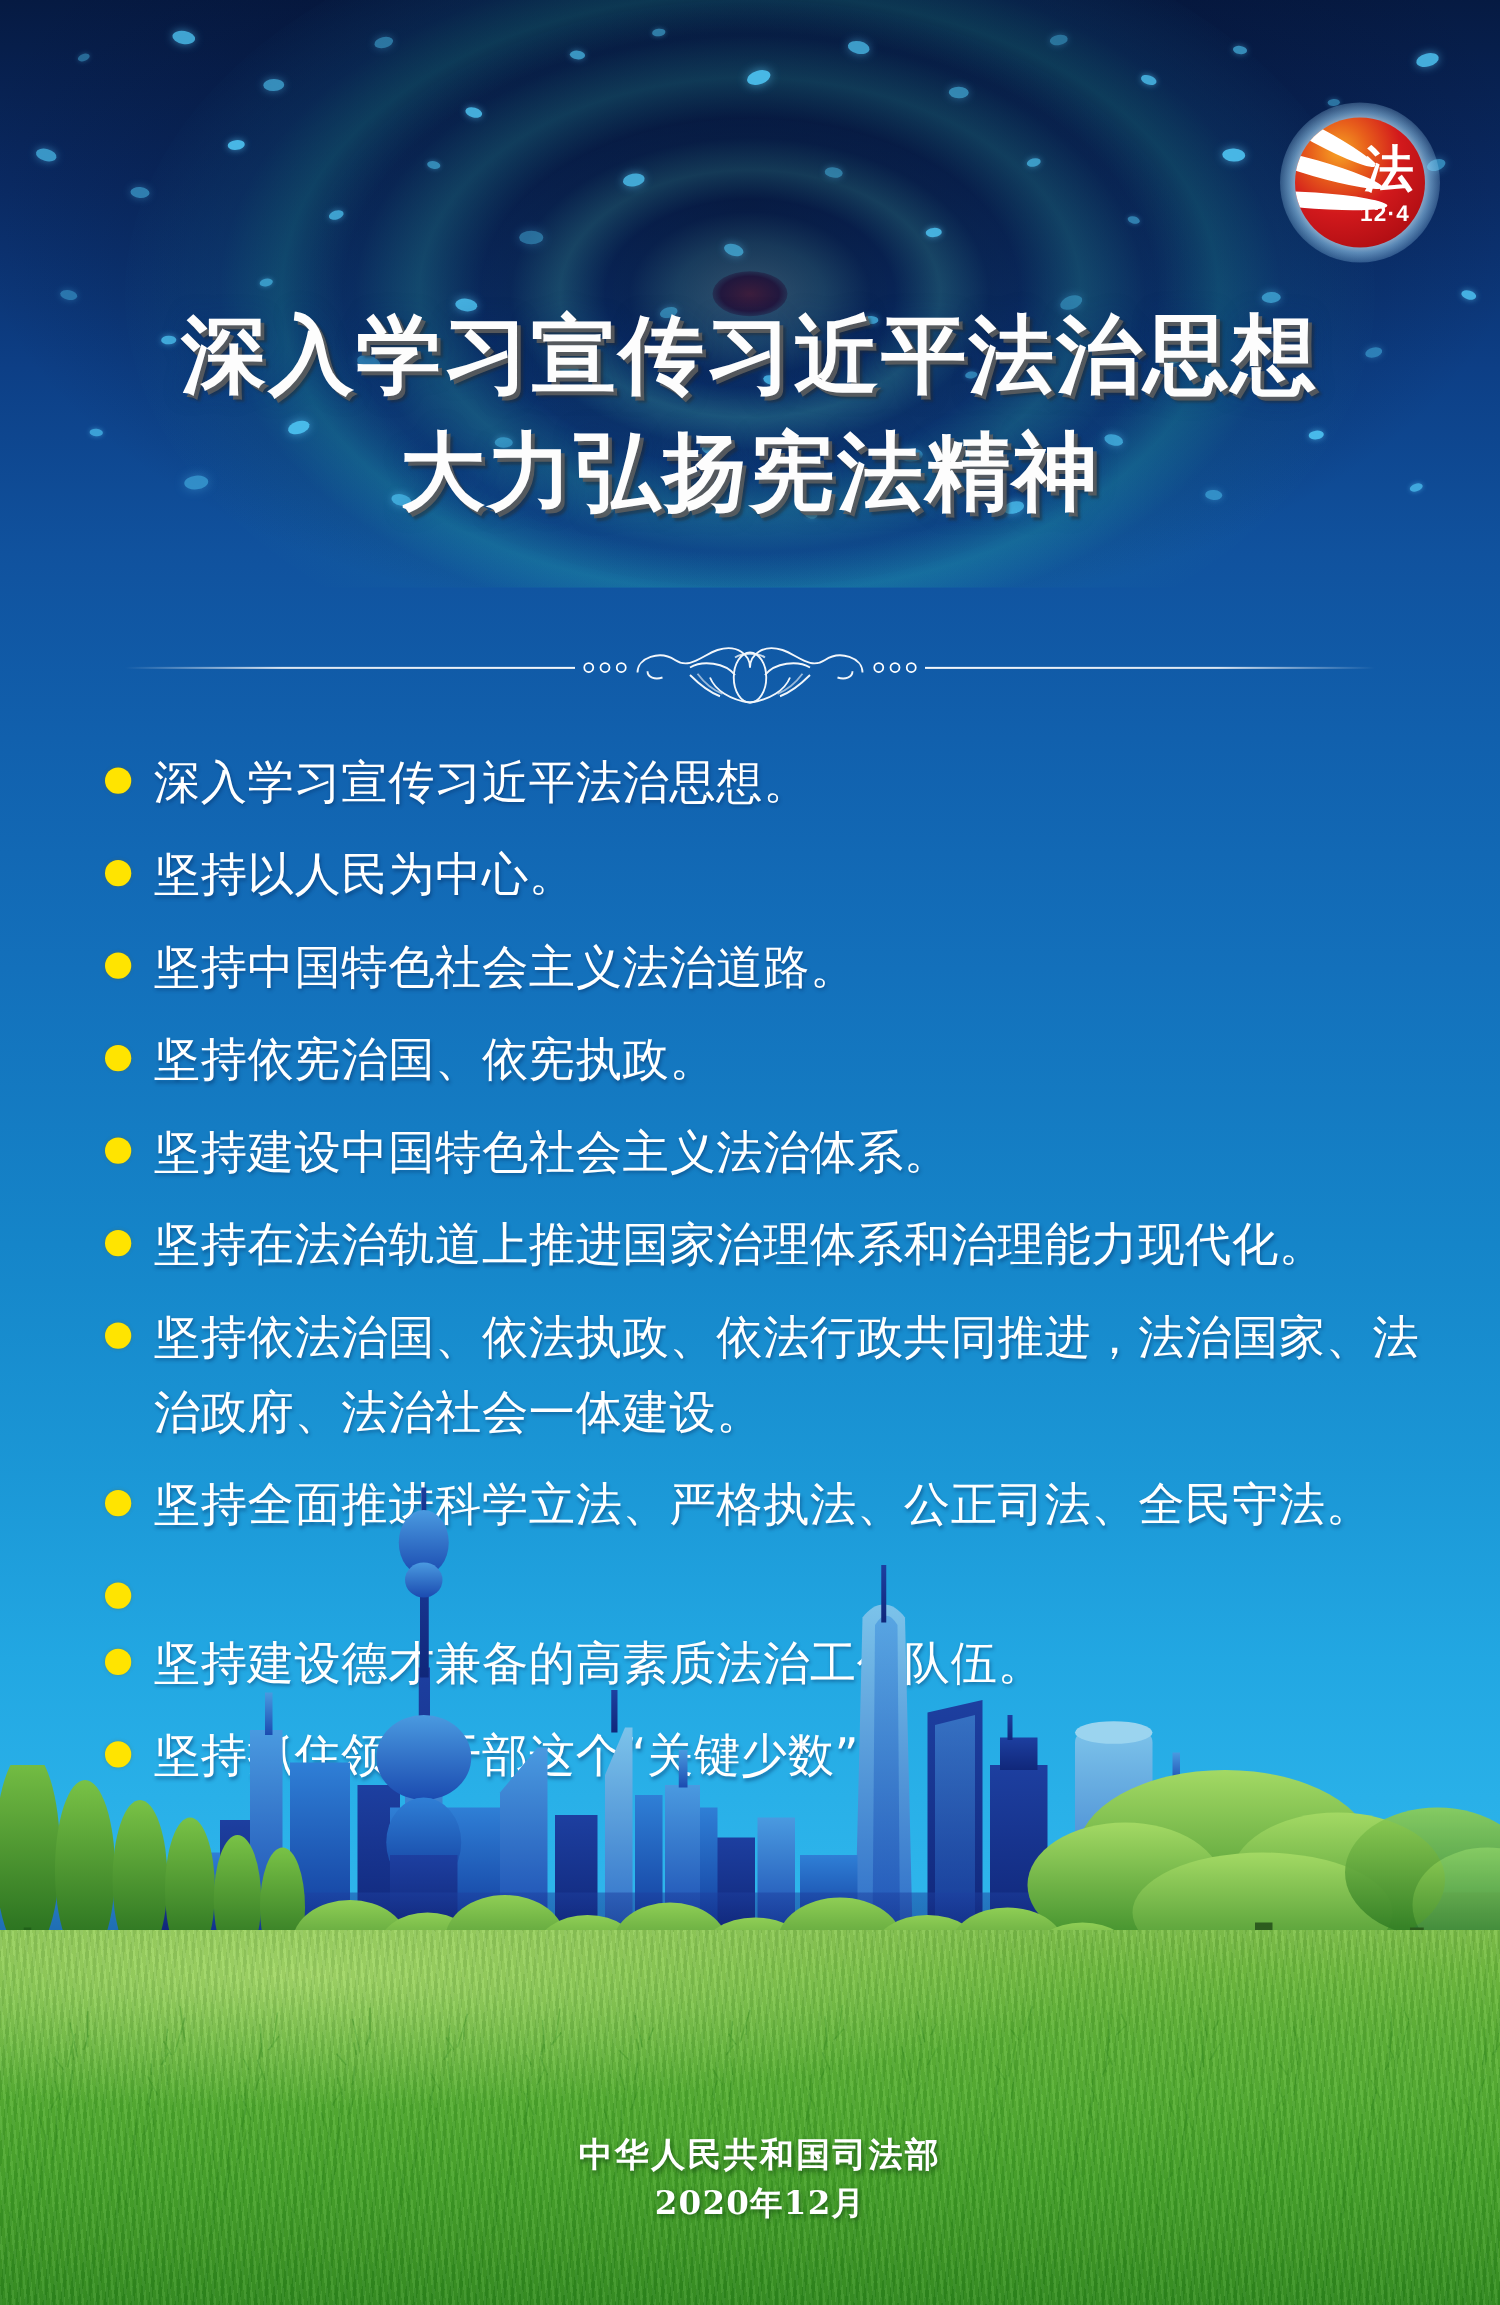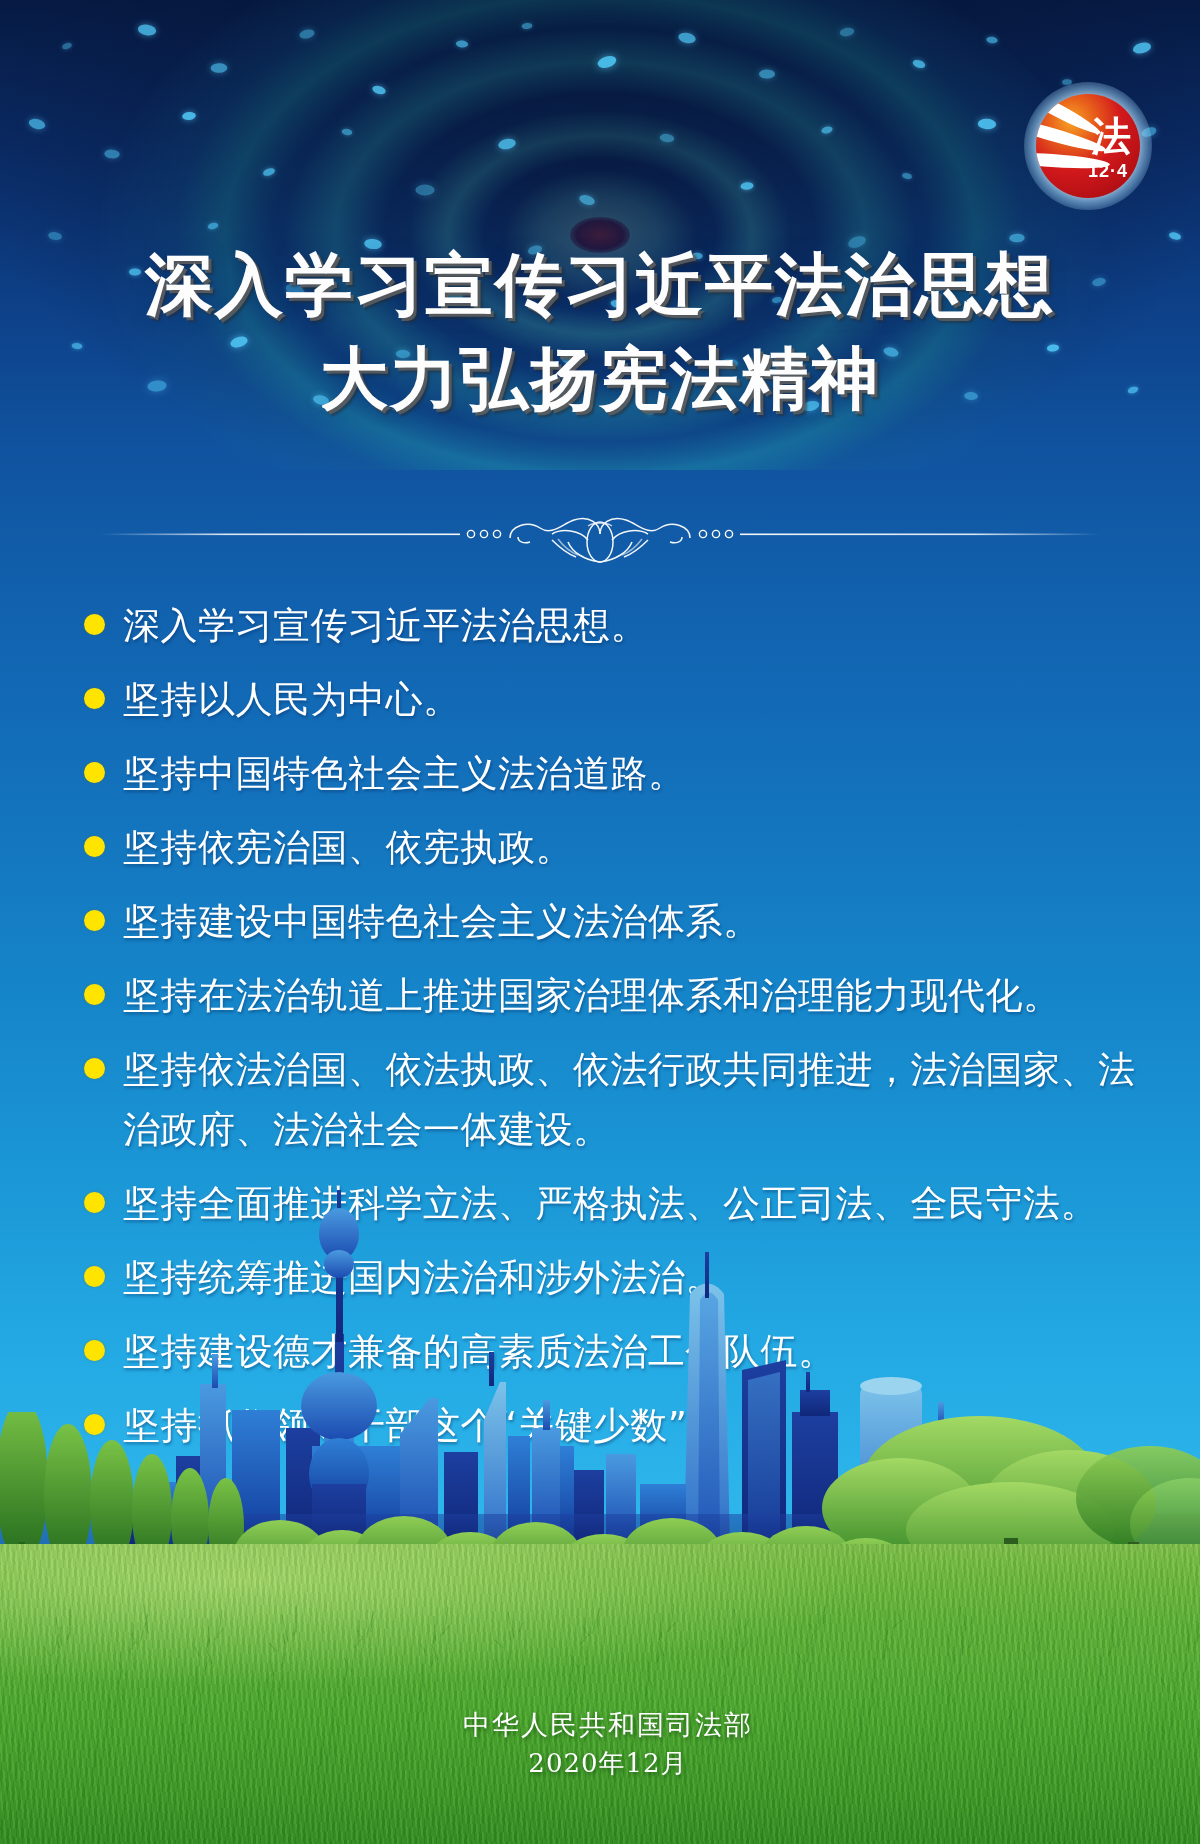--- a/index.html
+++ b/index.html
@@ -170,21 +170,21 @@
     position:absolute; left:0; bottom:0; width:1200px; height:300px;
   }
 
   
   .footer{
     position:absolute; left:0; bottom:62px; width:1200px;
     text-align:center; z-index:6;
   }
   .footer div{
     font-family:"DejaVu Serif","Liberation Serif",serif;
-    font-weight:400;
+    font-weight:700;
     color:#ffffff;
     font-size:27px;
     line-height:38px;
     letter-spacing:2px;
     text-shadow:1px 2px 4px rgba(10,60,10,0.65);
     padding-left:16px;
   }
   .footer .f-date{
     font-family:"DejaVu Serif","Liberation Serif",serif;
     font-size:26px; letter-spacing:1px;
@@ -348,21 +348,20 @@
       <div class="item">
         <span class="bullet"></span>
         <span class="item-text">坚持依法治国、依法执政、依法行政共同推进，法治国家、法治政府、法治社会一体建设。</span>
       </div>
       <div class="item">
         <span class="bullet"></span>
         <span class="item-text">坚持全面推进科学立法、严格执法、公正司法、全民守法。</span>
       </div>
       <div class="item">
         <span class="bullet"></span>
-        <span class="item-text">坚持统筹推进国内法治和涉外法治。</span>
       </div>
       <div class="item">
         <span class="bullet"></span>
         <span class="item-text">坚持建设德才兼备的高素质法治工作队伍。</span>
       </div>
       <div class="item">
         <span class="bullet"></span>
         <span class="item-text">坚持抓住领导干部这个“关键少数”。</span>
       </div>
     </div>

